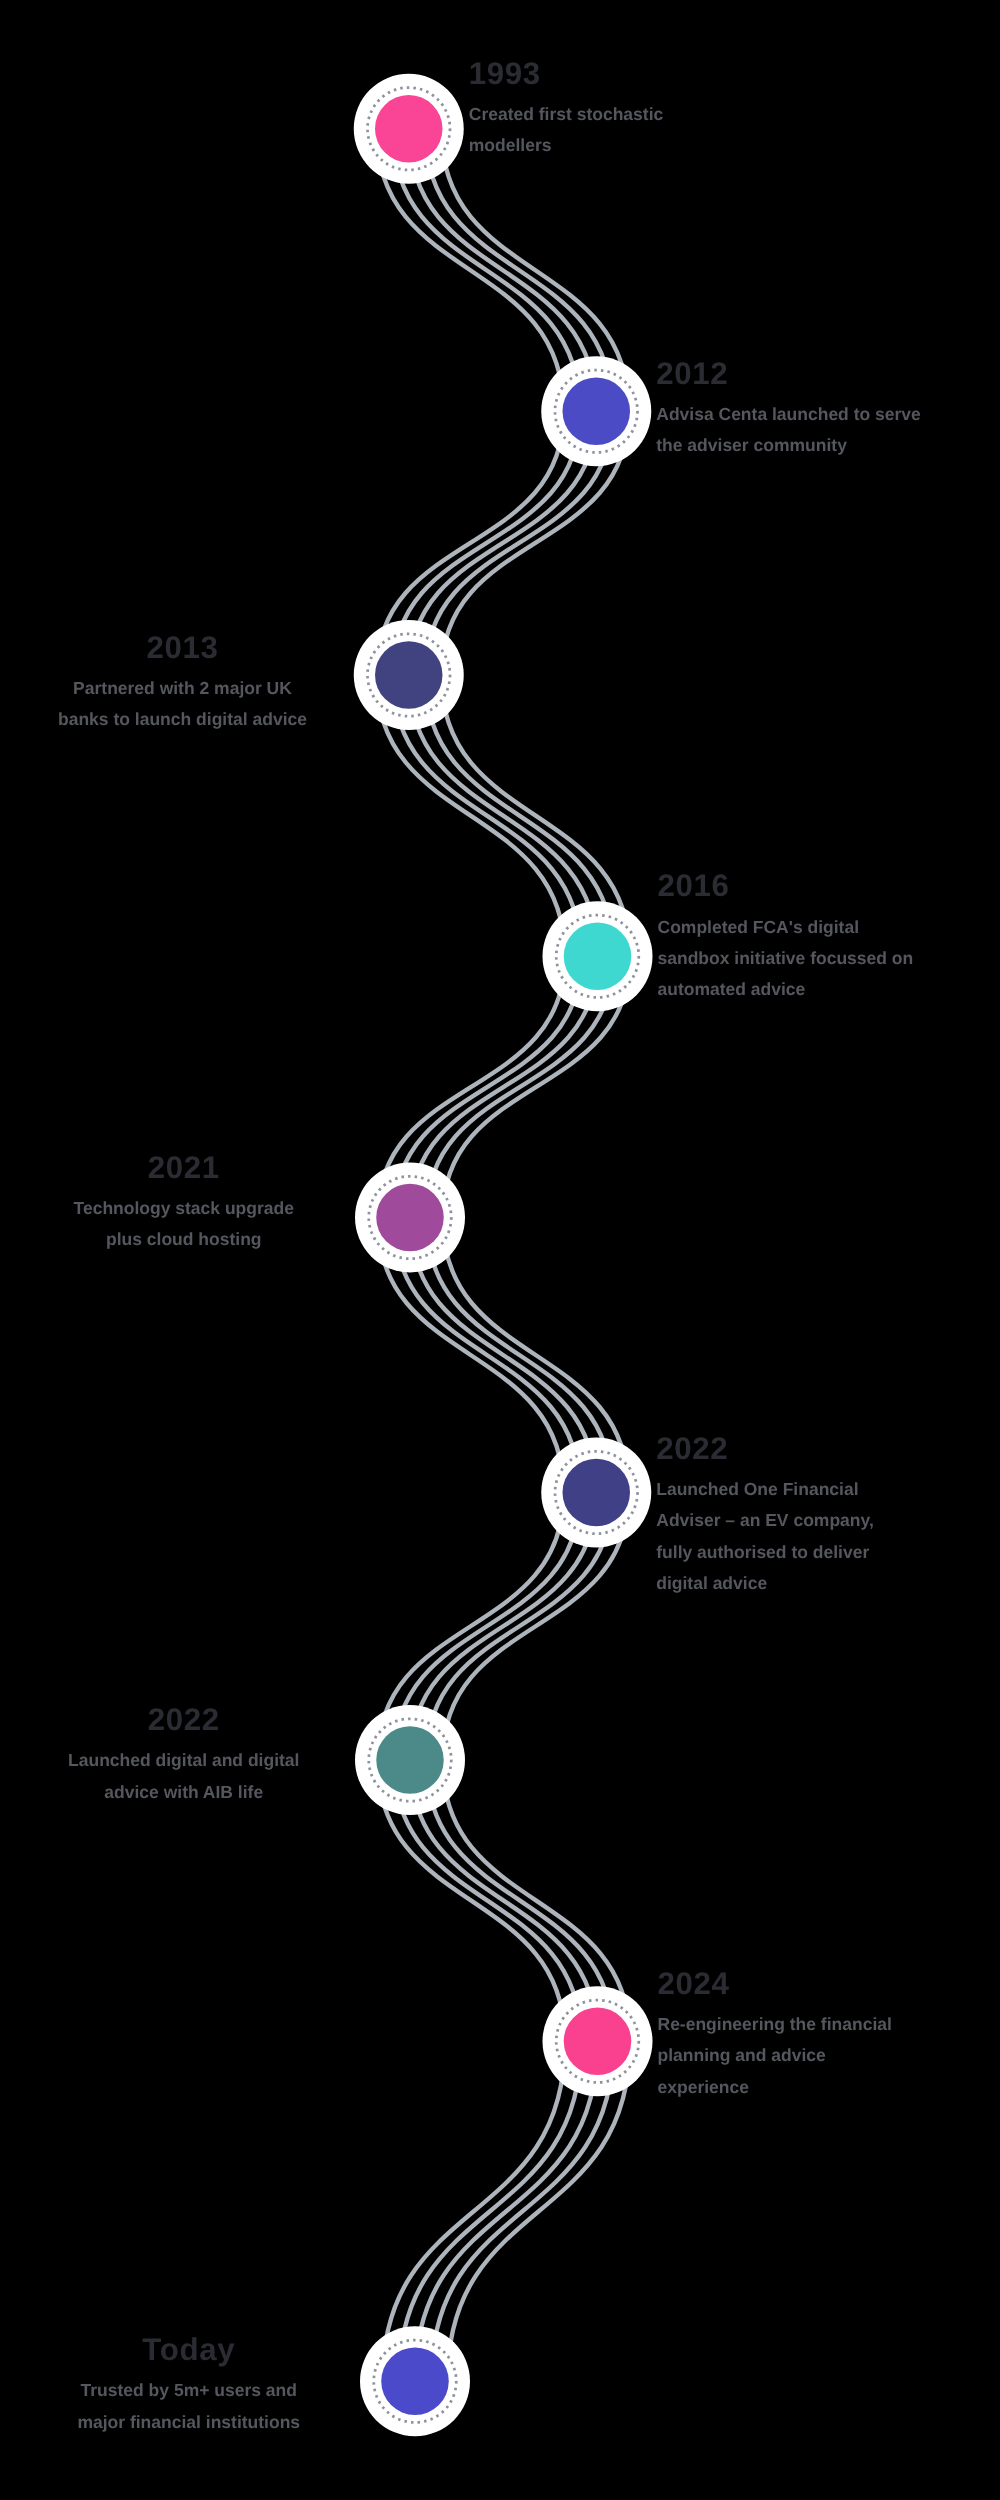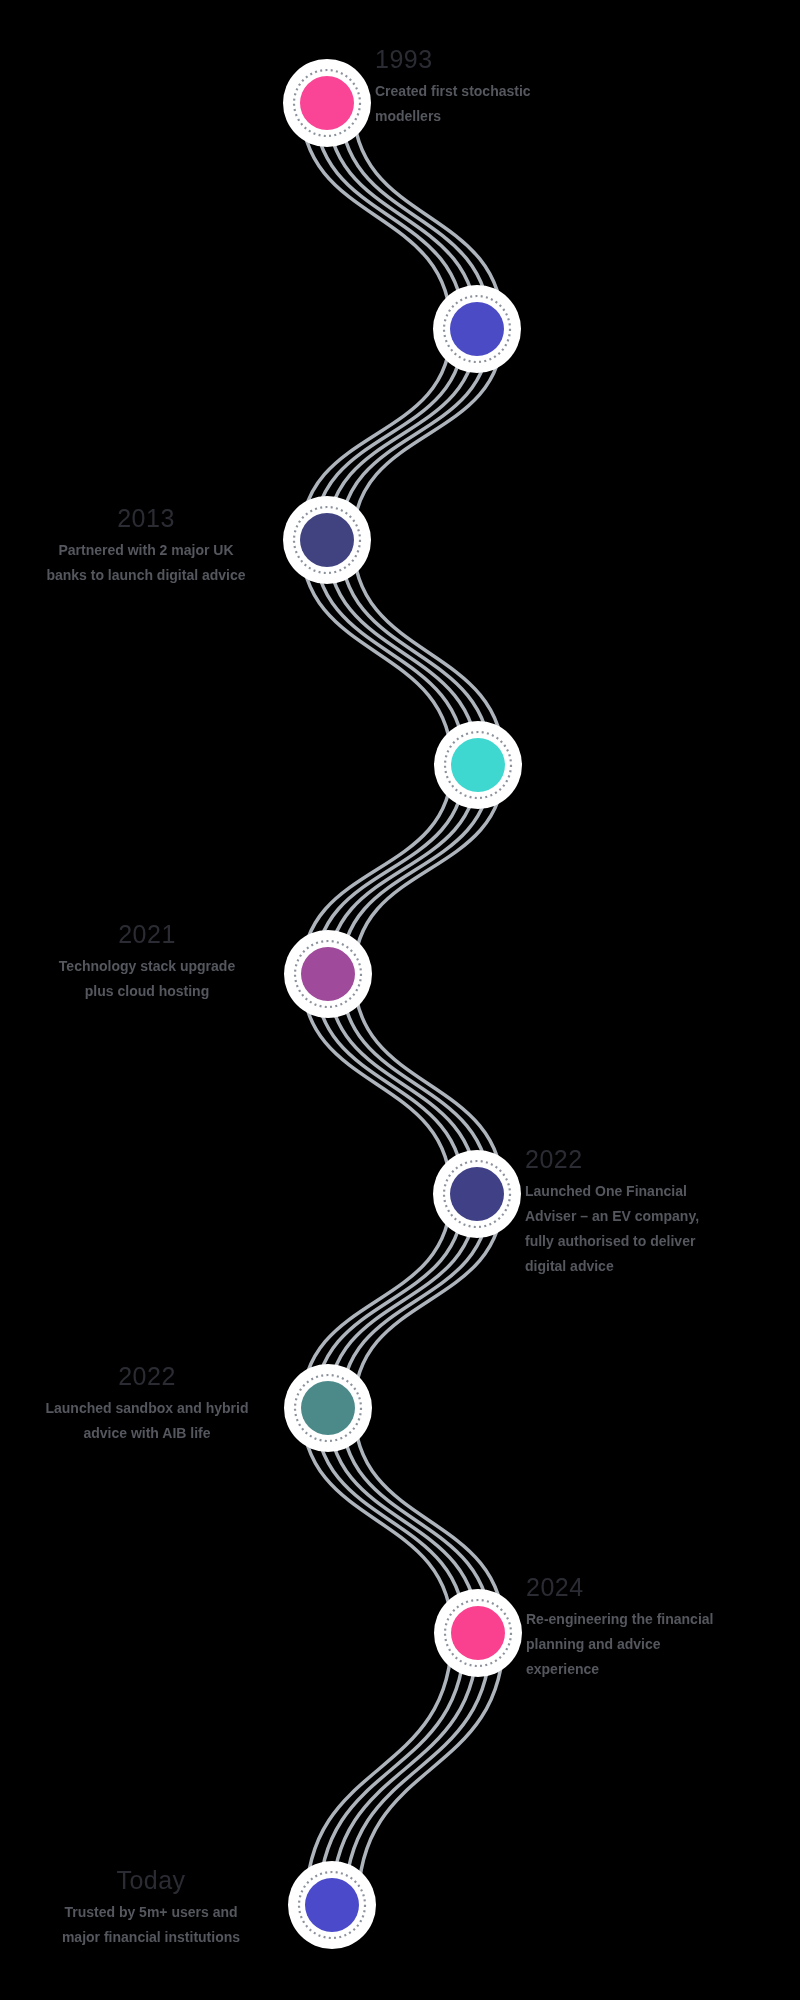--- a/index.html
+++ b/index.html
@@ -13,21 +13,21 @@
   }
   #tl-svg { position: absolute; left: 0; top: 0; }
   .strand { fill: none; stroke-width: 3.5; stroke-linecap: round; }
   .node-white { fill: #ffffff; }
   .node-dots { fill: none; stroke: #8d939d; stroke-width: 2.2; stroke-dasharray: 2 3.3; }
   .text-block { position: absolute; }
   .text-block.side-right { text-align: left; }
   .text-block.side-left { text-align: center; }
   .year {
     font-size: 25px;
-    font-weight: 400;
+    font-weight: 700;
     line-height: 26px;
     color: #2b2c33;
     letter-spacing: 0.5px;
   }
   .desc {
     margin-top: 7px;
     font-size: 14px;
     font-weight: 700;
     line-height: 25px;
     color: #55575e;
@@ -94,45 +94,56 @@
       <circle r="27" fill="#4a4aca"></circle>
     </g>
   </svg>
 
   <div class="text-block side-right" style="left:375px; top:46px; width:250px;">
     <div class="year">1993</div>
     <div class="desc">Created first stochastic
 modellers</div>
   </div>
 
+  <div class="text-block side-right" style="left:525px; top:286px; width:270px;">
+    <div class="year">2012</div>
+    <div class="desc">Advisa Centa launched to serve
+the adviser community</div>
+  </div>
 
   <div class="text-block side-left" style="right:519px; top:505px; width:270px;">
     <div class="year">2013</div>
     <div class="desc">Partnered with 2 major UK
 banks to launch digital advice</div>
   </div>
 
+  <div class="text-block side-right" style="left:526px; top:696px; width:270px;">
+    <div class="year">2016</div>
+    <div class="desc">Completed FCA's digital
+sandbox initiative focussed on
+automated advice</div>
+  </div>
 
   <div class="text-block side-left" style="right:518px; top:921px; width:270px;">
     <div class="year">2021</div>
     <div class="desc">Technology stack upgrade
 plus cloud hosting</div>
   </div>
 
   <div class="text-block side-right" style="left:525px; top:1146px; width:270px;">
     <div class="year">2022</div>
     <div class="desc">Launched One Financial
 Adviser – an EV company,
 fully authorised to deliver
 digital advice</div>
   </div>
 
   <div class="text-block side-left" style="right:518px; top:1363px; width:270px;">
     <div class="year">2022</div>
-    <div class="desc">Launched sandbox and hybrid
+    <div class="desc">Launched digital and digital
 advice with AIB life</div>
   </div>
 
   <div class="text-block side-right" style="left:526px; top:1574px; width:270px;">
     <div class="year">2024</div>
     <div class="desc">Re-engineering the financial
 planning and advice
 experience</div>
   </div>
 

